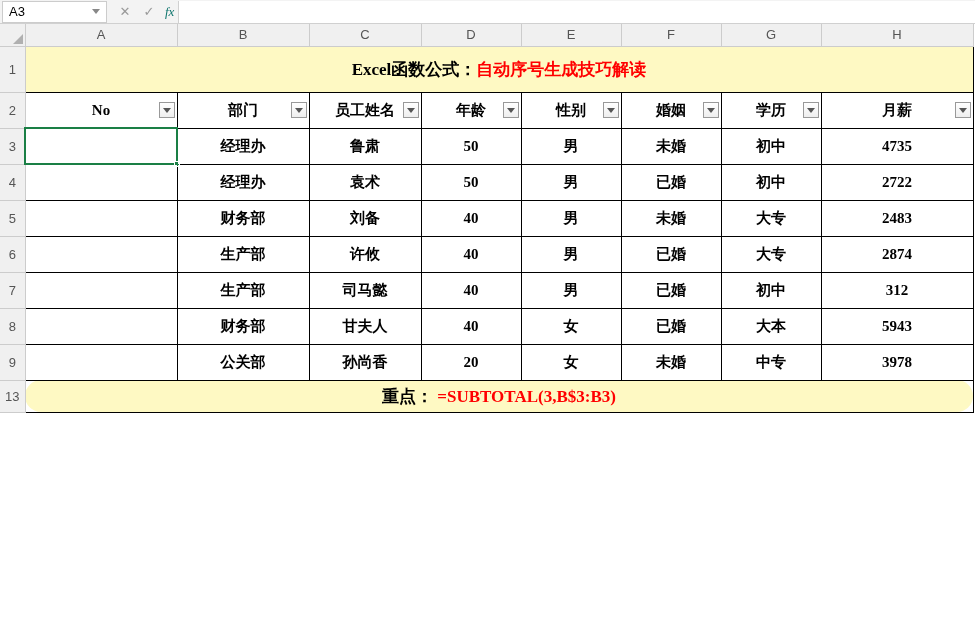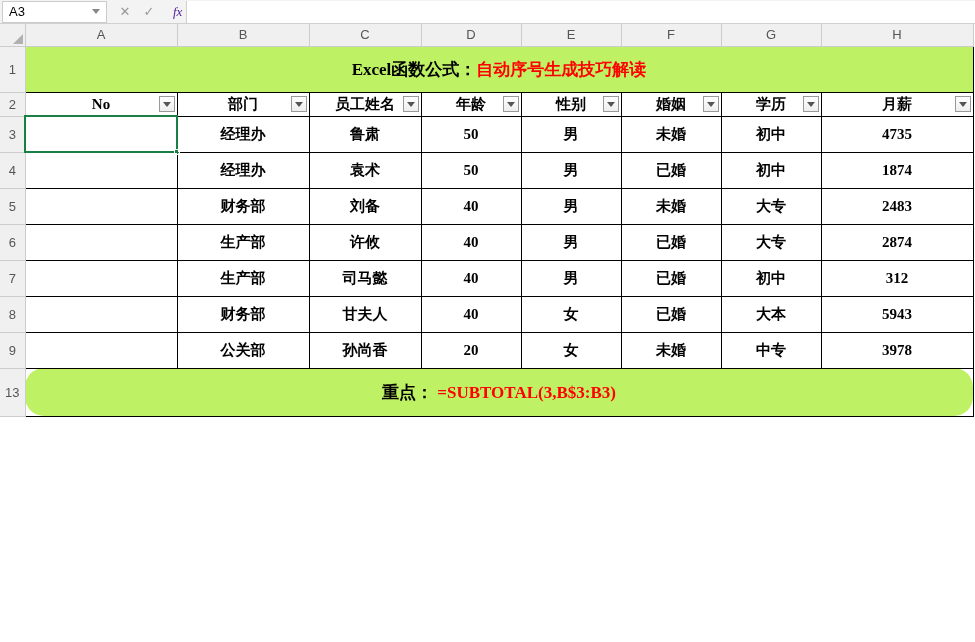--- a/index.html
+++ b/index.html
@@ -19,21 +19,21 @@
       border: 1px solid #ccc;
       padding: 2px 6px;
       display: flex;
       align-items: center;
       justify-content: space-between;
       margin-left: 2px;
     }
     .namebox-dd { width: 0; height: 0; border-left: 4px solid transparent; border-right: 4px solid transparent; border-top: 5px solid #888; }
     .fx-sep { width: 6px; }
     .fx-btn { width: 24px; height: 22px; display: flex; align-items: center; justify-content: center; color: #999; }
-    .fx-label { font-style: italic; font-family: "Times New Roman", serif; color: #4c1d95; padding: 0 4px; margin-left: 8px; }
+    .fx-label { font-style: italic; font-family: "Times New Roman", serif; color: #0f766e; padding: 0 4px; }
     .formula-input { flex: 1; height: 22px; background: #fff; border: none; border-left: 1px solid #d0d0d0; padding: 0 6px; }
     
     .grid-wrap { position: relative; overflow: auto; }
     
     table.grid { border-collapse: collapse; table-layout: fixed; width: 970px; }
     
     .corner { width: 25px; height: 22px; background: #f0f0f0; border: 1px solid #ccc; border-top: none; border-left: none; position: relative; }
     .corner::after { content: ""; position: absolute; right: 2px; bottom: 2px; width: 0; height: 0; border-right: 10px solid #b0b0b0; border-top: 10px solid transparent; }
     
     .colhdr { background: #f0f0f0; border: 1px solid #ccc; border-top: none; text-align: center; color: #555; font-weight: normal; height: 22px; font-size: 13px; }
@@ -42,21 +42,21 @@
     .colA { width: 152px; }
     .colB { width: 132px; }
     .colC { width: 112px; }
     .colD { width: 100px; }
     .colE { width: 100px; }
     .colF { width: 100px; }
     .colG { width: 100px; }
     .colH { width: 152px; }
     
     td.cell { border: 1px solid #000; background: #fff; text-align: center; font-family: "SimSun","宋体",serif; font-weight: bold; font-size: 15px; padding: 0 4px; position: relative; height: 36px; }
-    td.cell.yellow { background: #bef264; }
+    td.cell.yellow { background: #fef9c3; }
     td.cell.title { font-size: 17px; }
     td.cell.title .black { color: #000; }
     td.cell.title .red { color: #ff0000; }
     td.cell.footer { font-size: 17px; }
     
     .filter-btn {
       position: absolute;
       right: 2px;
       top: 50%;
       transform: translateY(-50%);
@@ -64,22 +64,22 @@
       height: 16px;
       border: 1px solid #999;
       background: linear-gradient(#fff,#eee);
       display: flex;
       align-items: center;
       justify-content: center;
     }
     .filter-btn::after { content: ""; width: 0; height: 0; border-left: 4px solid transparent; border-right: 4px solid transparent; border-top: 5px solid #555; }
     
     tr.r1 td.cell { height: 46px; }
-    tr.r2 td.cell { height: 24px; font-family: "SimSun","宋体",serif; }
-    tr.rfoot td.cell { height: 48px; border-radius: 19px; }
+    tr.r2 td.cell { height: 36px; font-family: "SimSun","宋体",serif; }
+    tr.rfoot td.cell { height: 32px; border-radius: 19px; }
     
     td.selected { outline: 2px solid #1a7f45; outline-offset: -1px; }
     .fill-handle { position: absolute; right: -3px; bottom: -3px; width: 6px; height: 6px; background: #1a7f45; border: 1px solid #fff; }
   </style>
 </head>
 <body>
 
 <div class="namebox-row">
   <div class="namebox">
     <span>A3</span>
@@ -154,21 +154,21 @@
         </tr>
         <tr>
           <th class="rowhdr">4</th>
           <td class="cell"></td>
           <td class="cell">经理办</td>
           <td class="cell">袁术</td>
           <td class="cell">50</td>
           <td class="cell">男</td>
           <td class="cell">已婚</td>
           <td class="cell">初中</td>
-          <td class="cell">1874</td>
+          <td class="cell">2722</td>
         </tr>
         <tr>
           <th class="rowhdr">5</th>
           <td class="cell"></td>
           <td class="cell">财务部</td>
           <td class="cell">刘备</td>
           <td class="cell">40</td>
           <td class="cell">男</td>
           <td class="cell">未婚</td>
           <td class="cell">大专</td>

